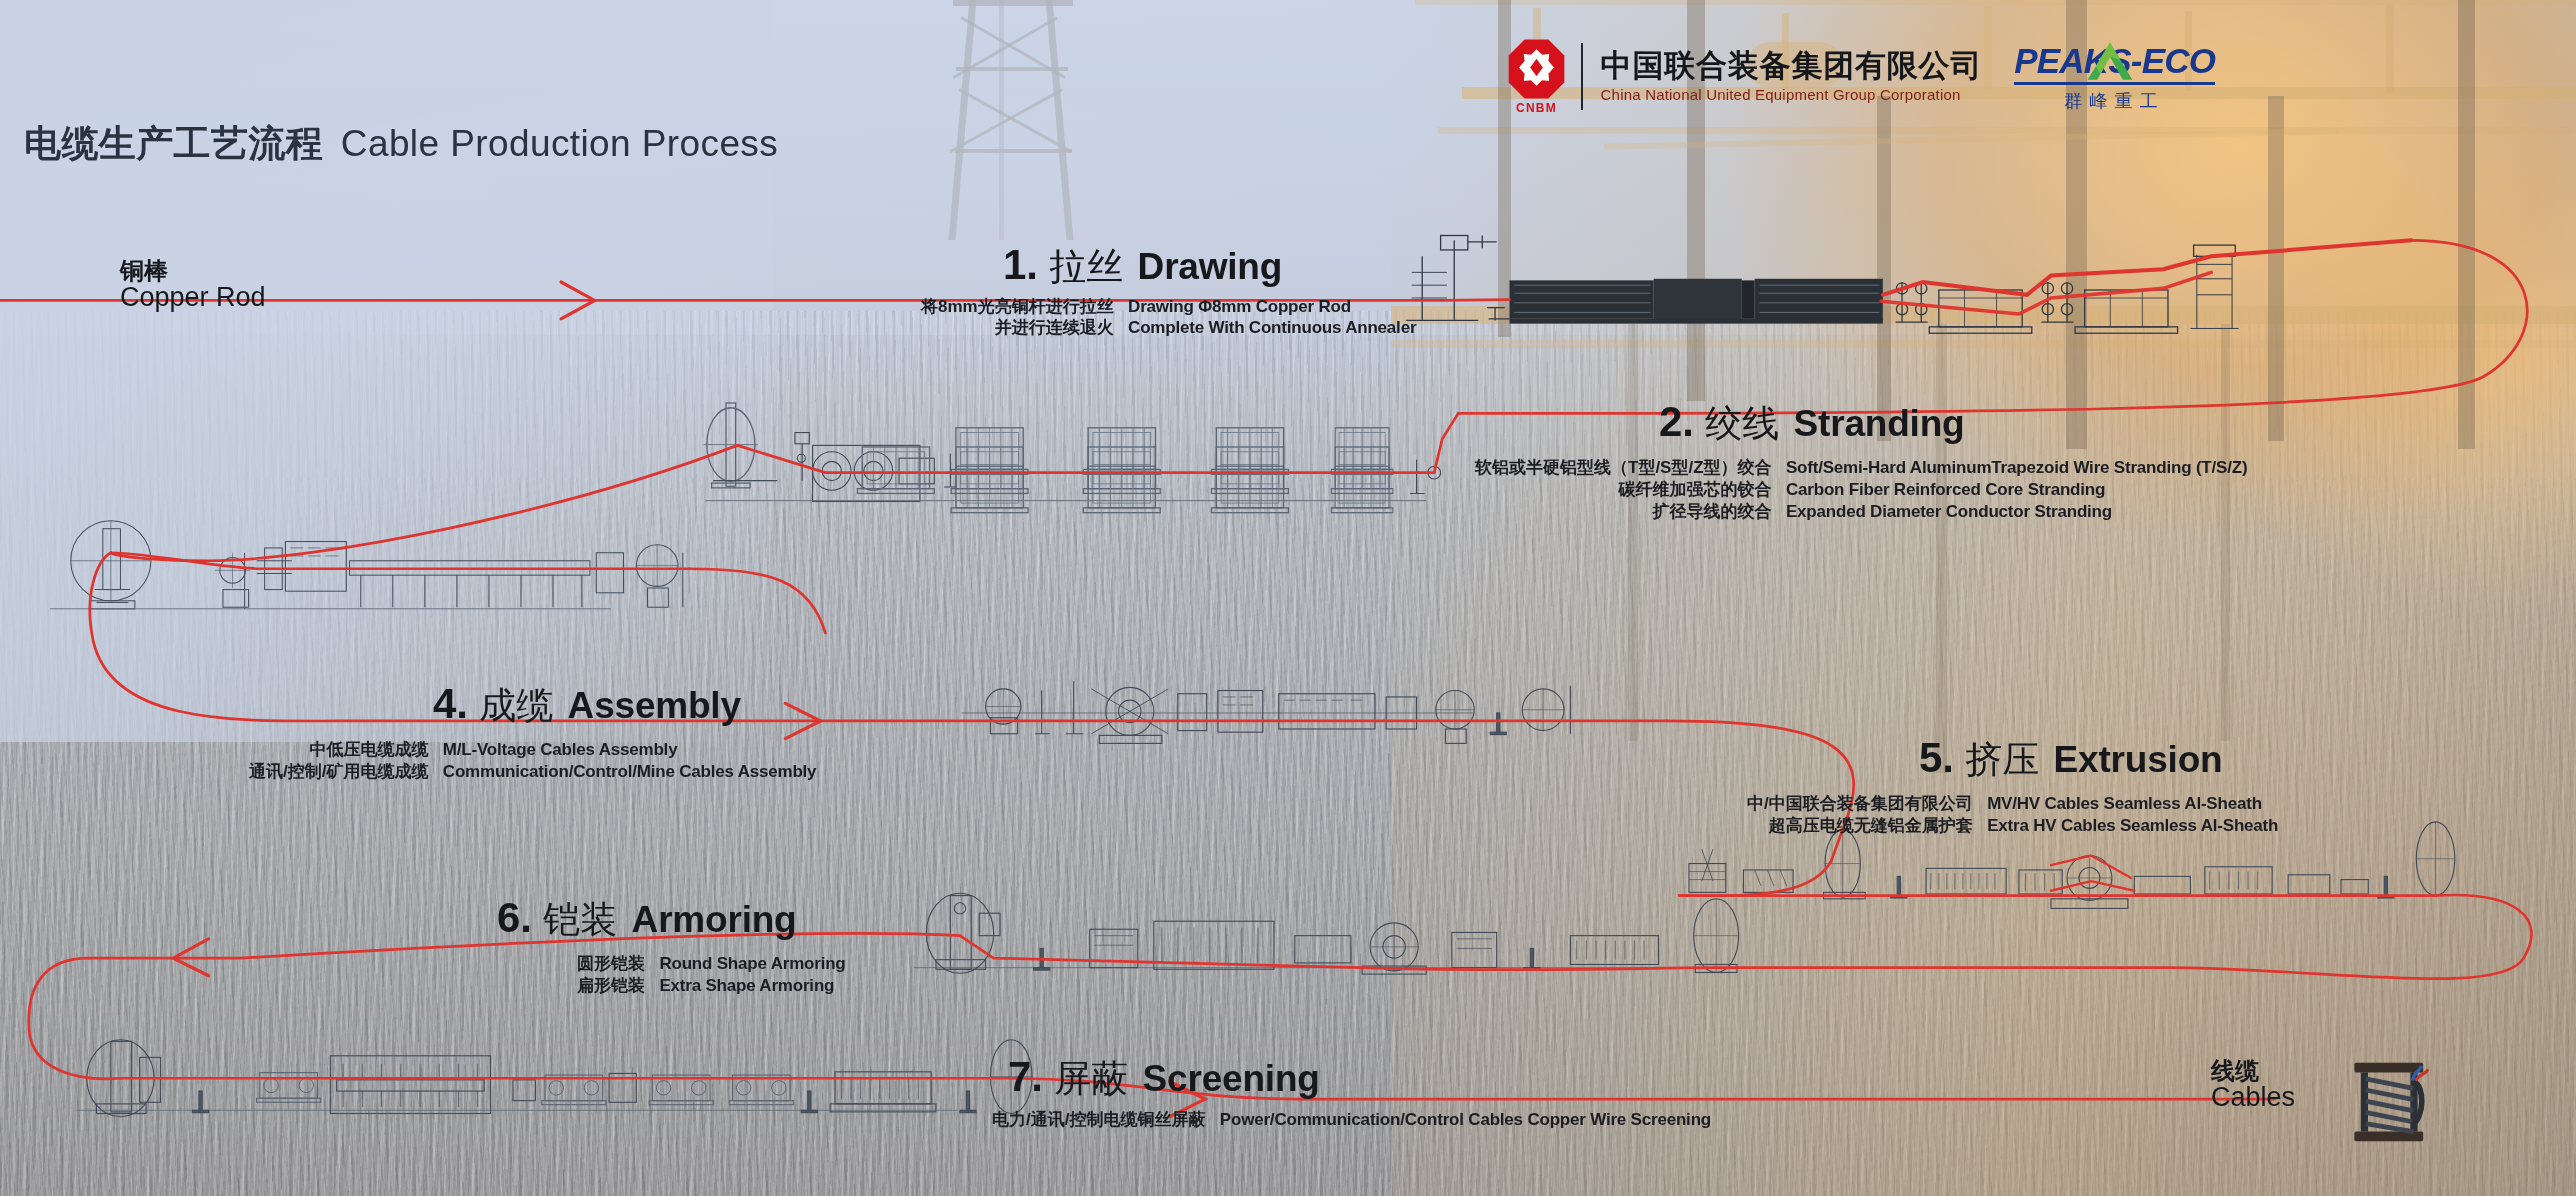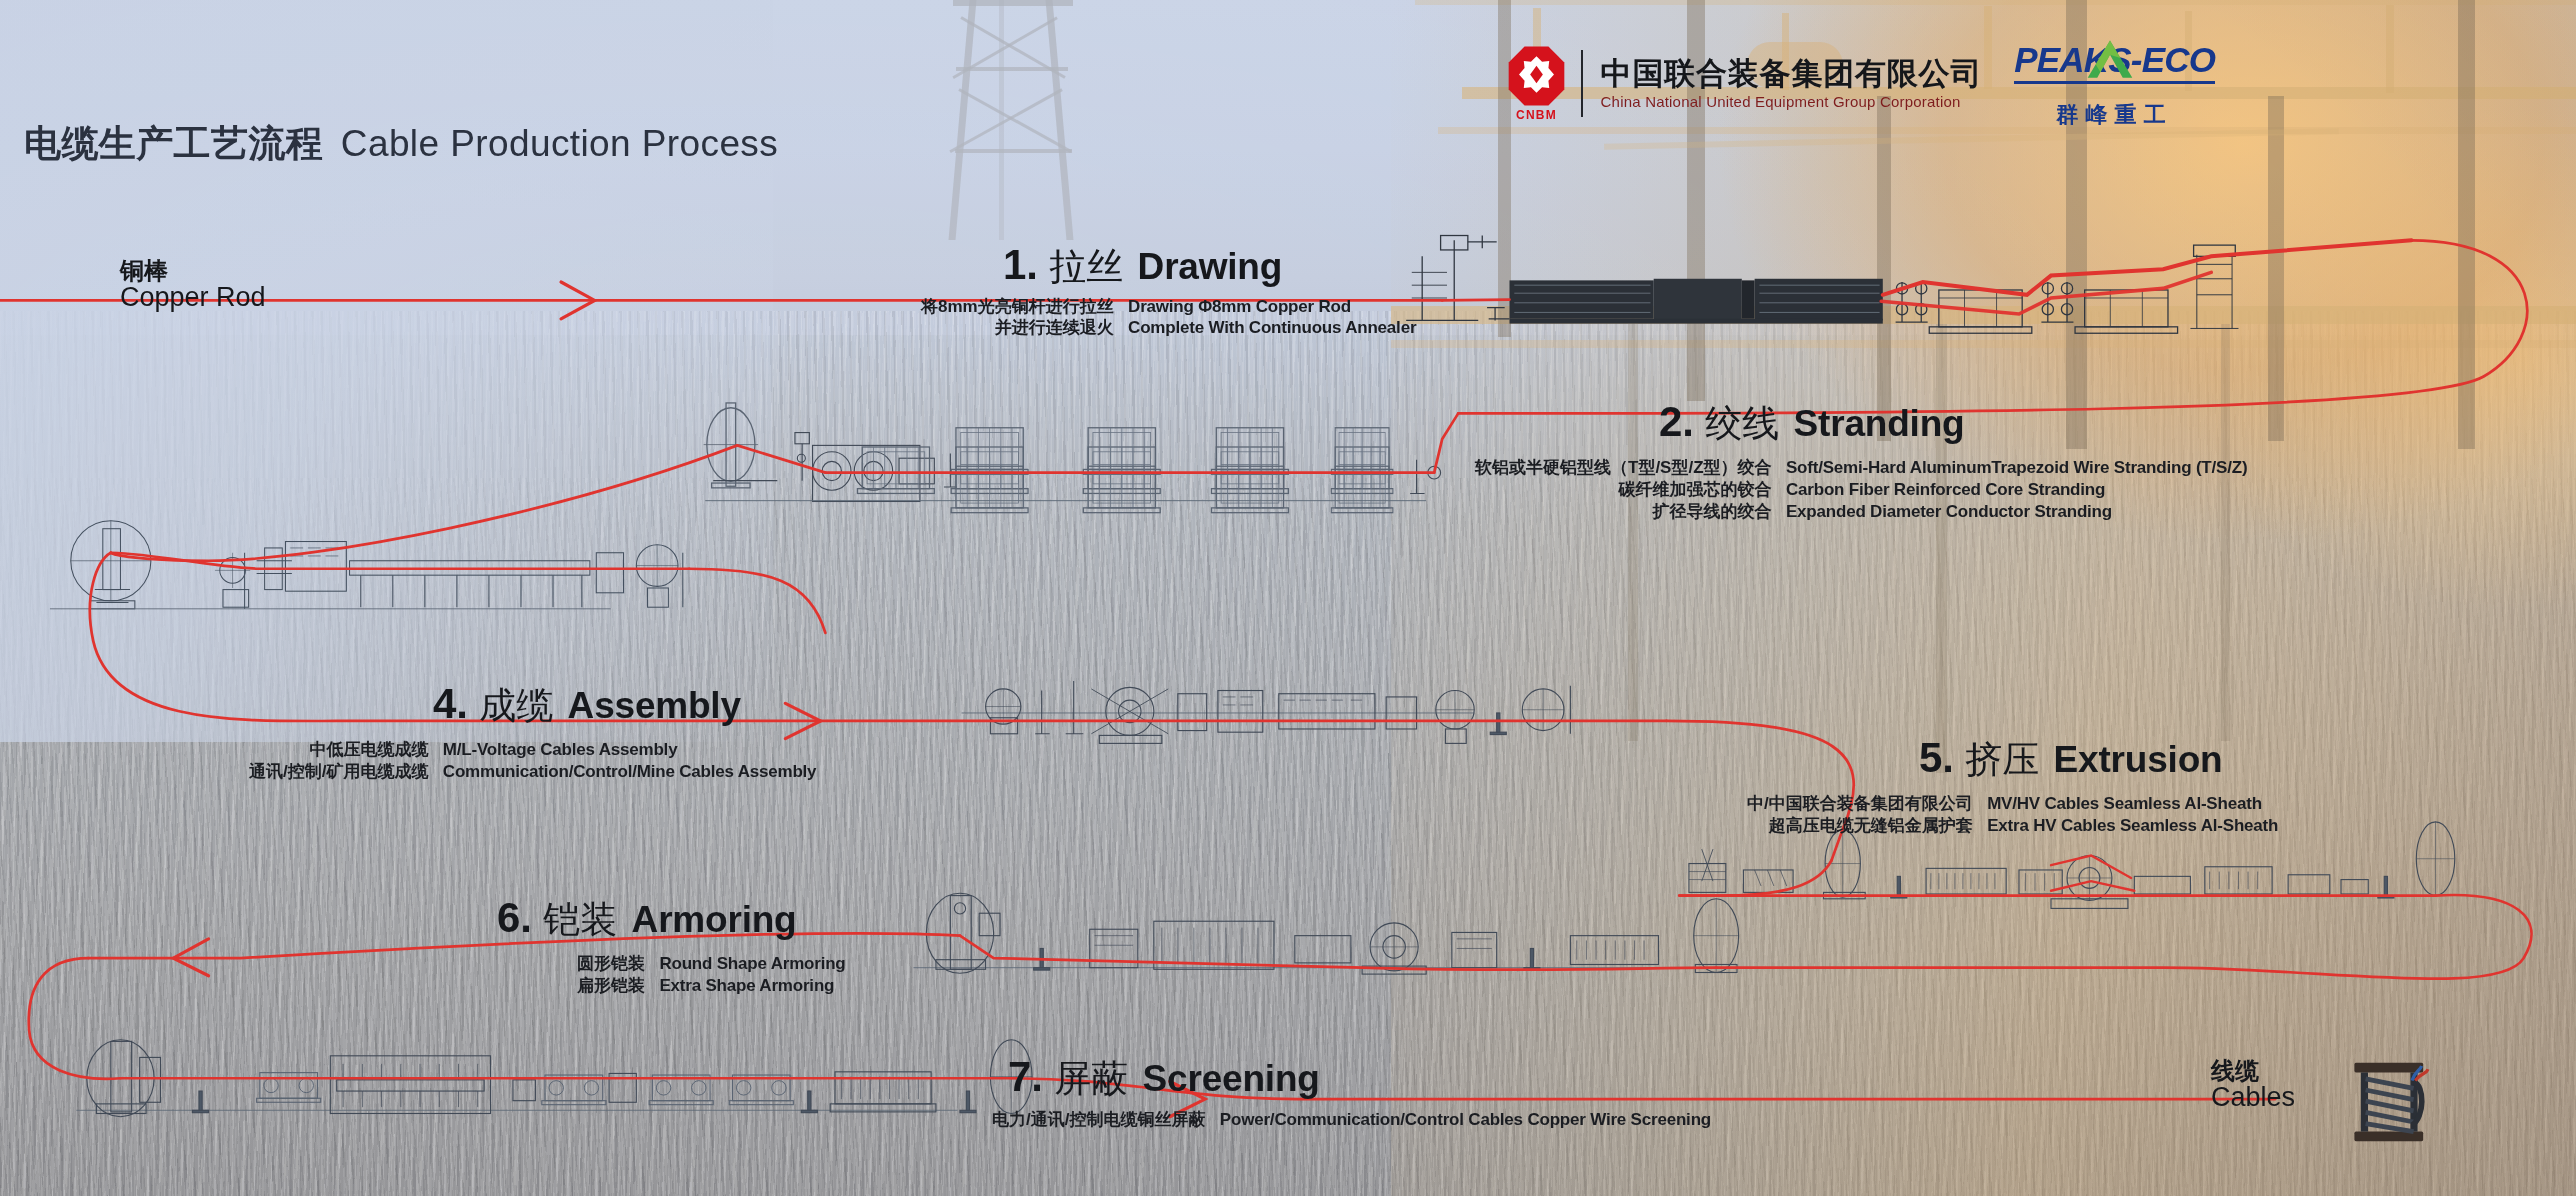--- a/index.html
+++ b/index.html
@@ -97,21 +97,21 @@
   .cnbm-mark{width:61px;height:77px;position:relative;display:flex;flex-direction:column;align-items:center;}
   .cnbm-text{font-size:12px;font-weight:800;color:#d5121c;letter-spacing:1.2px;margin-top:0.8px;}
   .cnbm-div{width:1.6px;height:67px;background:#22252b;margin:0 17.6px 0 14.4px;}
   .cnbm-names{display:flex;flex-direction:column;justify-content:center;}
   .cnbm-cn{font-size:31px;font-weight:700;color:#15171b;letter-spacing:0.8px;line-height:1.05;white-space:nowrap;}
   .cnbm-en{font-size:15px;font-weight:500;color:#7f1d1d;letter-spacing:0.2px;white-space:nowrap;margin-top:3.2px;}
   .peaks{margin-left:32px;display:flex;flex-direction:column;align-items:center;}
   .peaks-row{position:relative;height:42px;display:flex;align-items:center;}
   .peaks-word{font-size:35px;font-weight:800;color:#17388c;letter-spacing:-0.8px;line-height:1;font-style:italic;}
   .peaks-rule{width:100%;height:3.2px;background:#17388c;margin-top:0.8px;}
-  .peaks-cn{font-size:22px;font-weight:700;color:#17388c;letter-spacing:7.2px;margin-top:16px;}
+  .peaks-cn{font-size:18px;font-weight:400;color:#17388c;letter-spacing:7.2px;margin-top:4px;}
 
   
   .spool{position:absolute;}
 </style>
 </head>
 <body>
 
 <div id="stage">
 
   <div class="bg">

